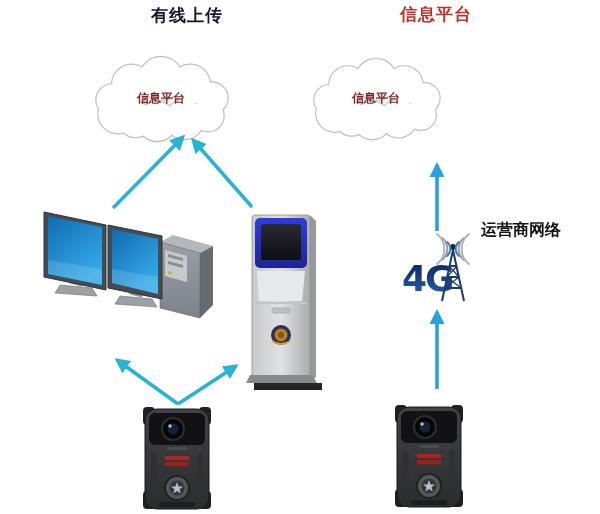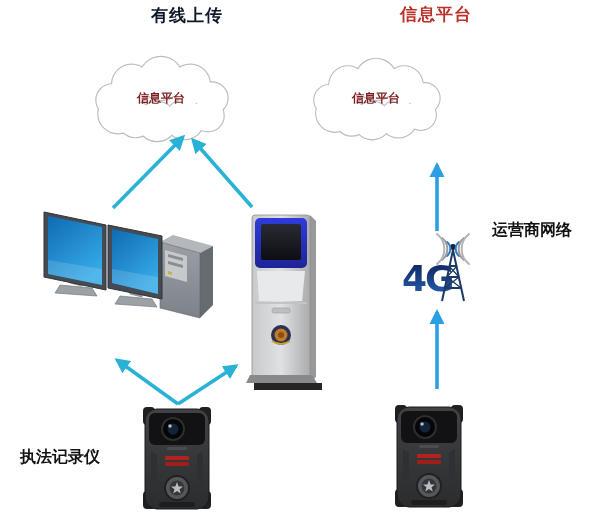--- a/index.html
+++ b/index.html
@@ -181,23 +181,22 @@
     <g fill="none" stroke-linecap="round">
       <path d="M45,23 A9,9 0 0 0 45,9" stroke="#3a7bc0" stroke-width="2"></path>
       <path d="M57,23 A9,9 0 0 1 57,9" stroke="#3a7bc0" stroke-width="2"></path>
       <path d="M40,27 A14,14 0 0 0 40,5" stroke="#9d9d9d" stroke-width="2"></path>
       <path d="M62,27 A14,14 0 0 1 62,5" stroke="#9d9d9d" stroke-width="2"></path>
       <path d="M35,31 A19,19 0 0 0 35,1" stroke="#b3b3b3" stroke-width="2"></path>
       <path d="M67,31 A19,19 0 0 1 67,1" stroke="#b3b3b3" stroke-width="2"></path>
     </g>
   </svg>
 
-  <div class="abs side-label" style="left:492px;top:220px;">运营商网络</div>
-
-  <div class="abs side-label" style="left:20px;top:447px;">执法记录仪</div>
+  <div class="abs side-label" style="left:481px;top:220px;">运营商网络</div>
+
 
   <svg class="abs" style="left:141px;top:403px;" width="72" height="110" viewBox="0 0 72 110">
     <defs>
       <linearGradient id="camG" x1="0" y1="0" x2="0" y2="1">
         <stop offset="0" stop-color="#404245"></stop>
           <stop offset="1" stop-color="#2a2c2e"></stop>
       </linearGradient>
     </defs>
     <g fill="#1f2022">
       <rect x="2" y="4" width="12" height="18" rx="4"></rect>

